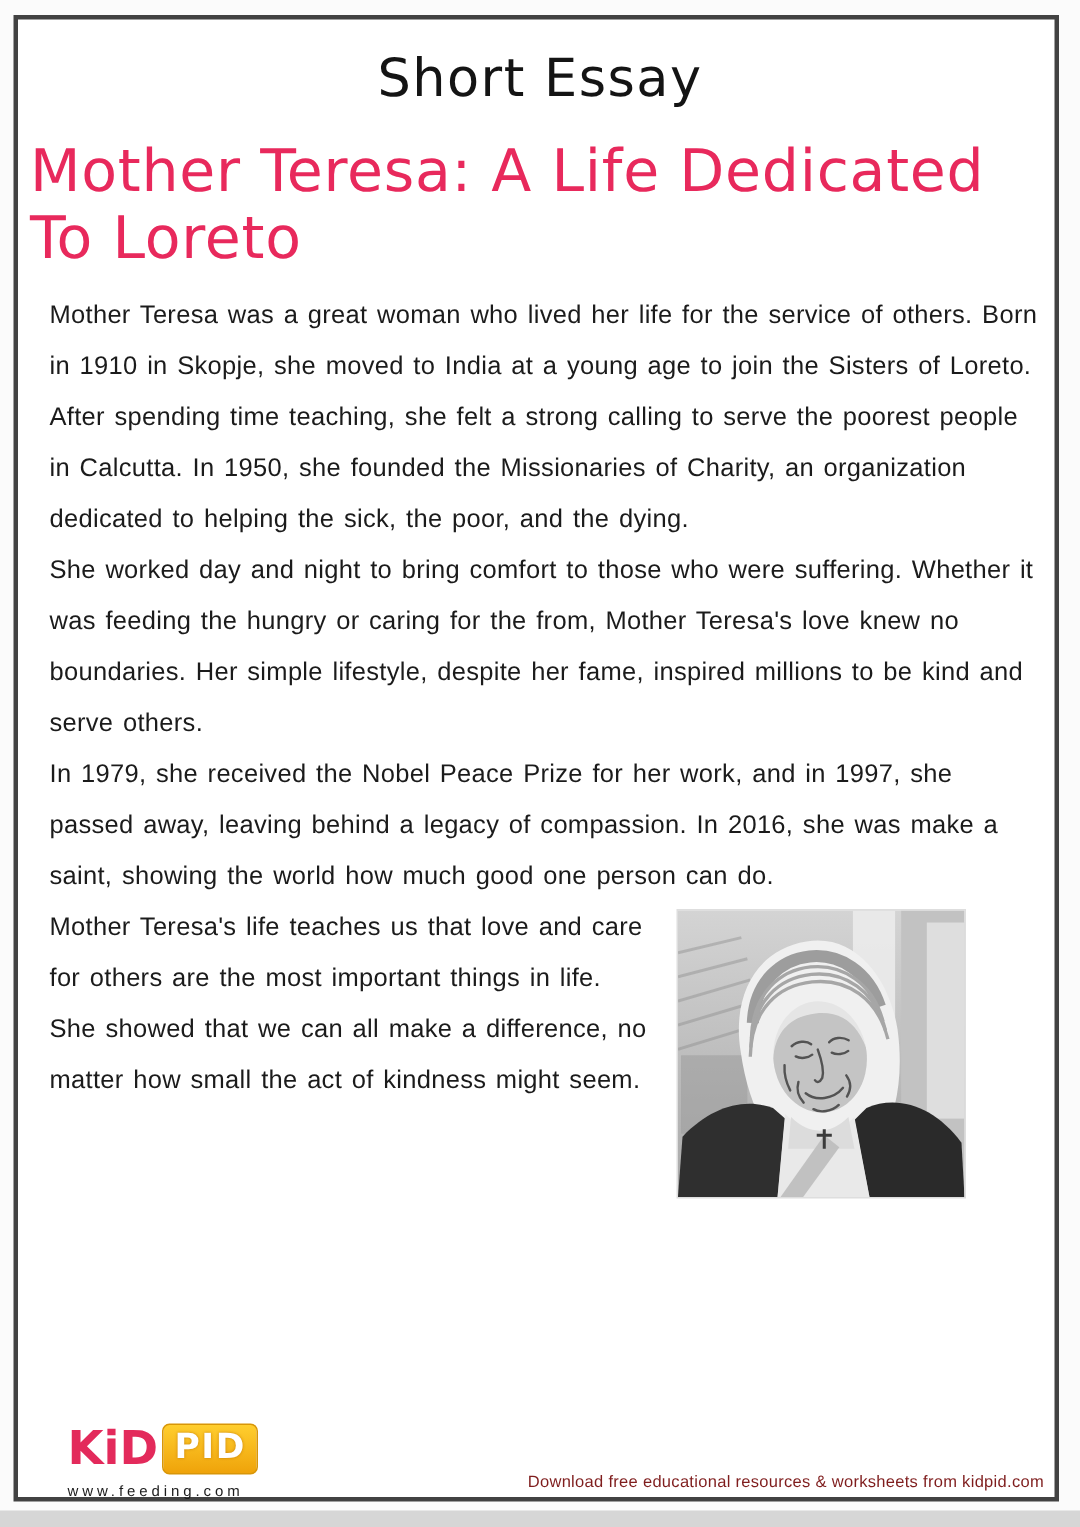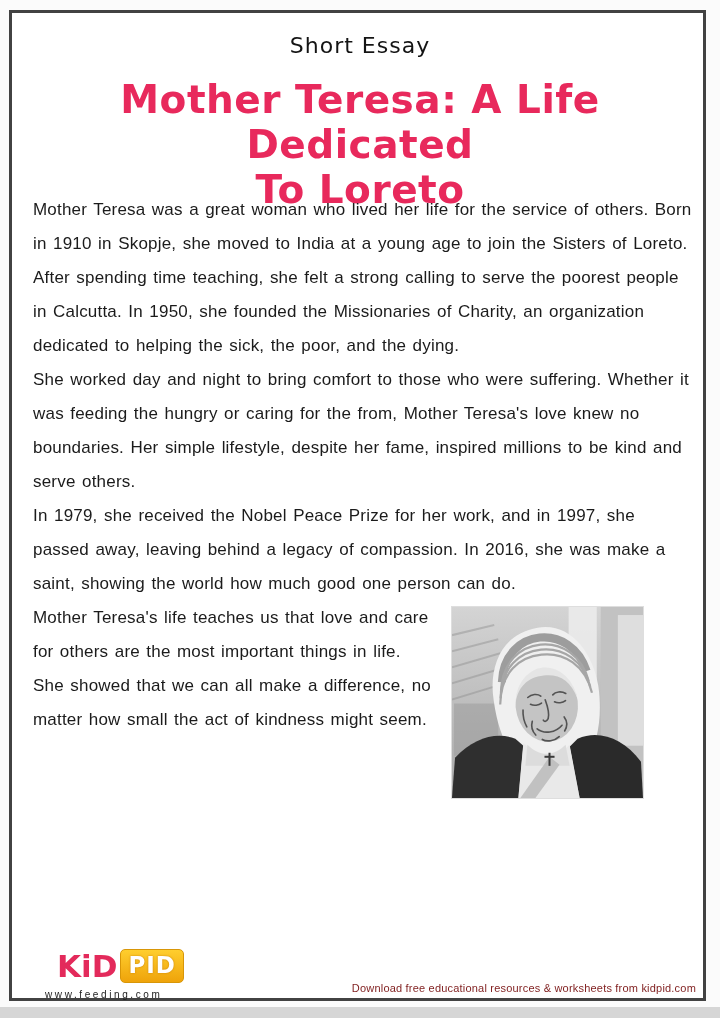--- a/index.html
+++ b/index.html
@@ -9,41 +9,41 @@
   }
   .frame{
     position:absolute;left:9px;top:10px;width:697px;height:991px;
     border:3px solid #424242;background:#ffffff;box-sizing:border-box;
   }
   .bottom-strip{
     position:absolute;left:0;bottom:0;width:100%;height:11px;background:#d6d6d6;
   }
   .essay-type-label{
     position:absolute;top:33px;left:0;width:100%;text-align:center;
-    font-size:22px;color:#141414;letter-spacing:1px;
+    font-size:35px;color:#141414;letter-spacing:1px;
     font-family:"DejaVu Sans",sans-serif;
   }
   .page-title{
-    position:absolute;top:77px;left:20px;width:680px;text-align:center;
-    font-size:39px;line-height:45px;font-weight:bold;color:#E8295C;
+    position:absolute;top:92px;left:20px;width:680px;
+    font-size:39px;line-height:45px;font-weight:normal;color:#E8295C;
     font-family:"DejaVu Sans",sans-serif;letter-spacing:0.5px;
   }
   .essay{
     position:absolute;left:33px;top:193px;width:660px;
     font-size:17px;line-height:34px;color:#1b1b1b;
     letter-spacing:0.2px;word-spacing:1.5px;
   }
   .essay p{margin:0;padding:0;}
   .photo-figure{
     float:right;width:191px;height:191px;margin:6px 50px 4px 16px;
     padding:0;background:#c9c9c9;outline:1px solid #dedede;
   }
   .photo-figure svg{display:block;}
   .logo{
-    position:absolute;left:57px;top:948px;white-space:nowrap;
+    position:absolute;left:45px;top:948px;white-space:nowrap;
     font-family:"DejaVu Sans",sans-serif;
   }
   .logo-kid{
     font-size:31px;font-weight:800;color:#E32A5B;letter-spacing:0px;
   }
   .logo-pid{
     display:inline-block;background:linear-gradient(#ffce2e,#efa30a);
     color:#ffffff;font-weight:800;font-size:23px;line-height:27px;
     padding:2px 7px 3px;border-radius:5px;margin-left:3px;vertical-align:4px;
     letter-spacing:1px;text-shadow:0 0 2px rgba(190,115,0,.85);

